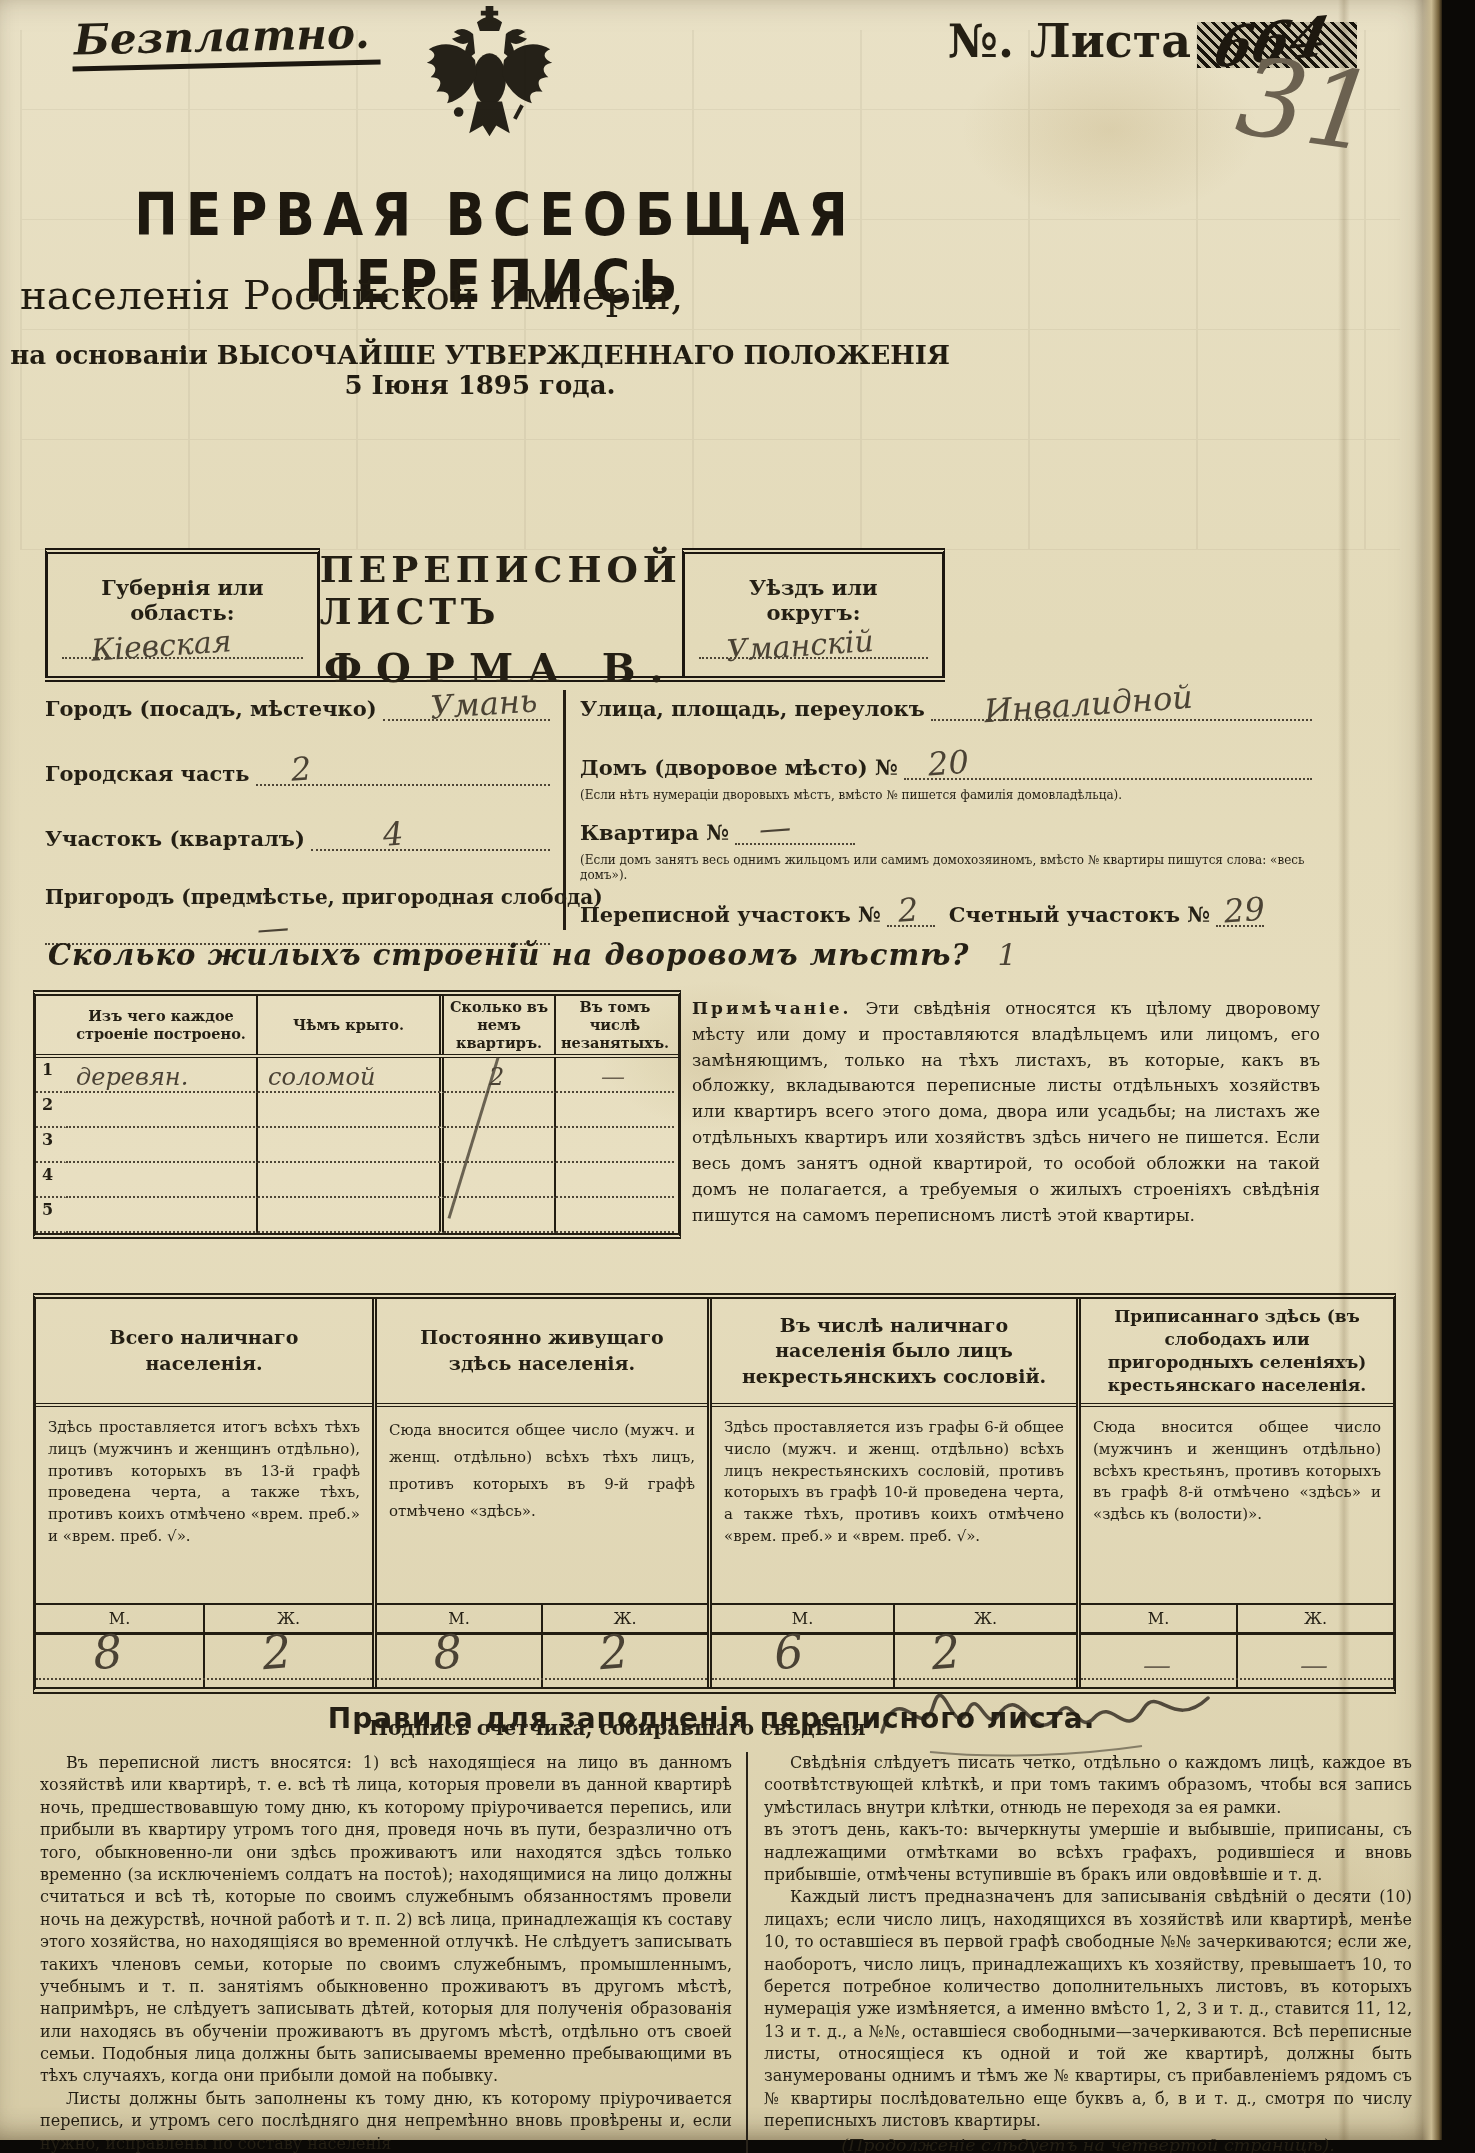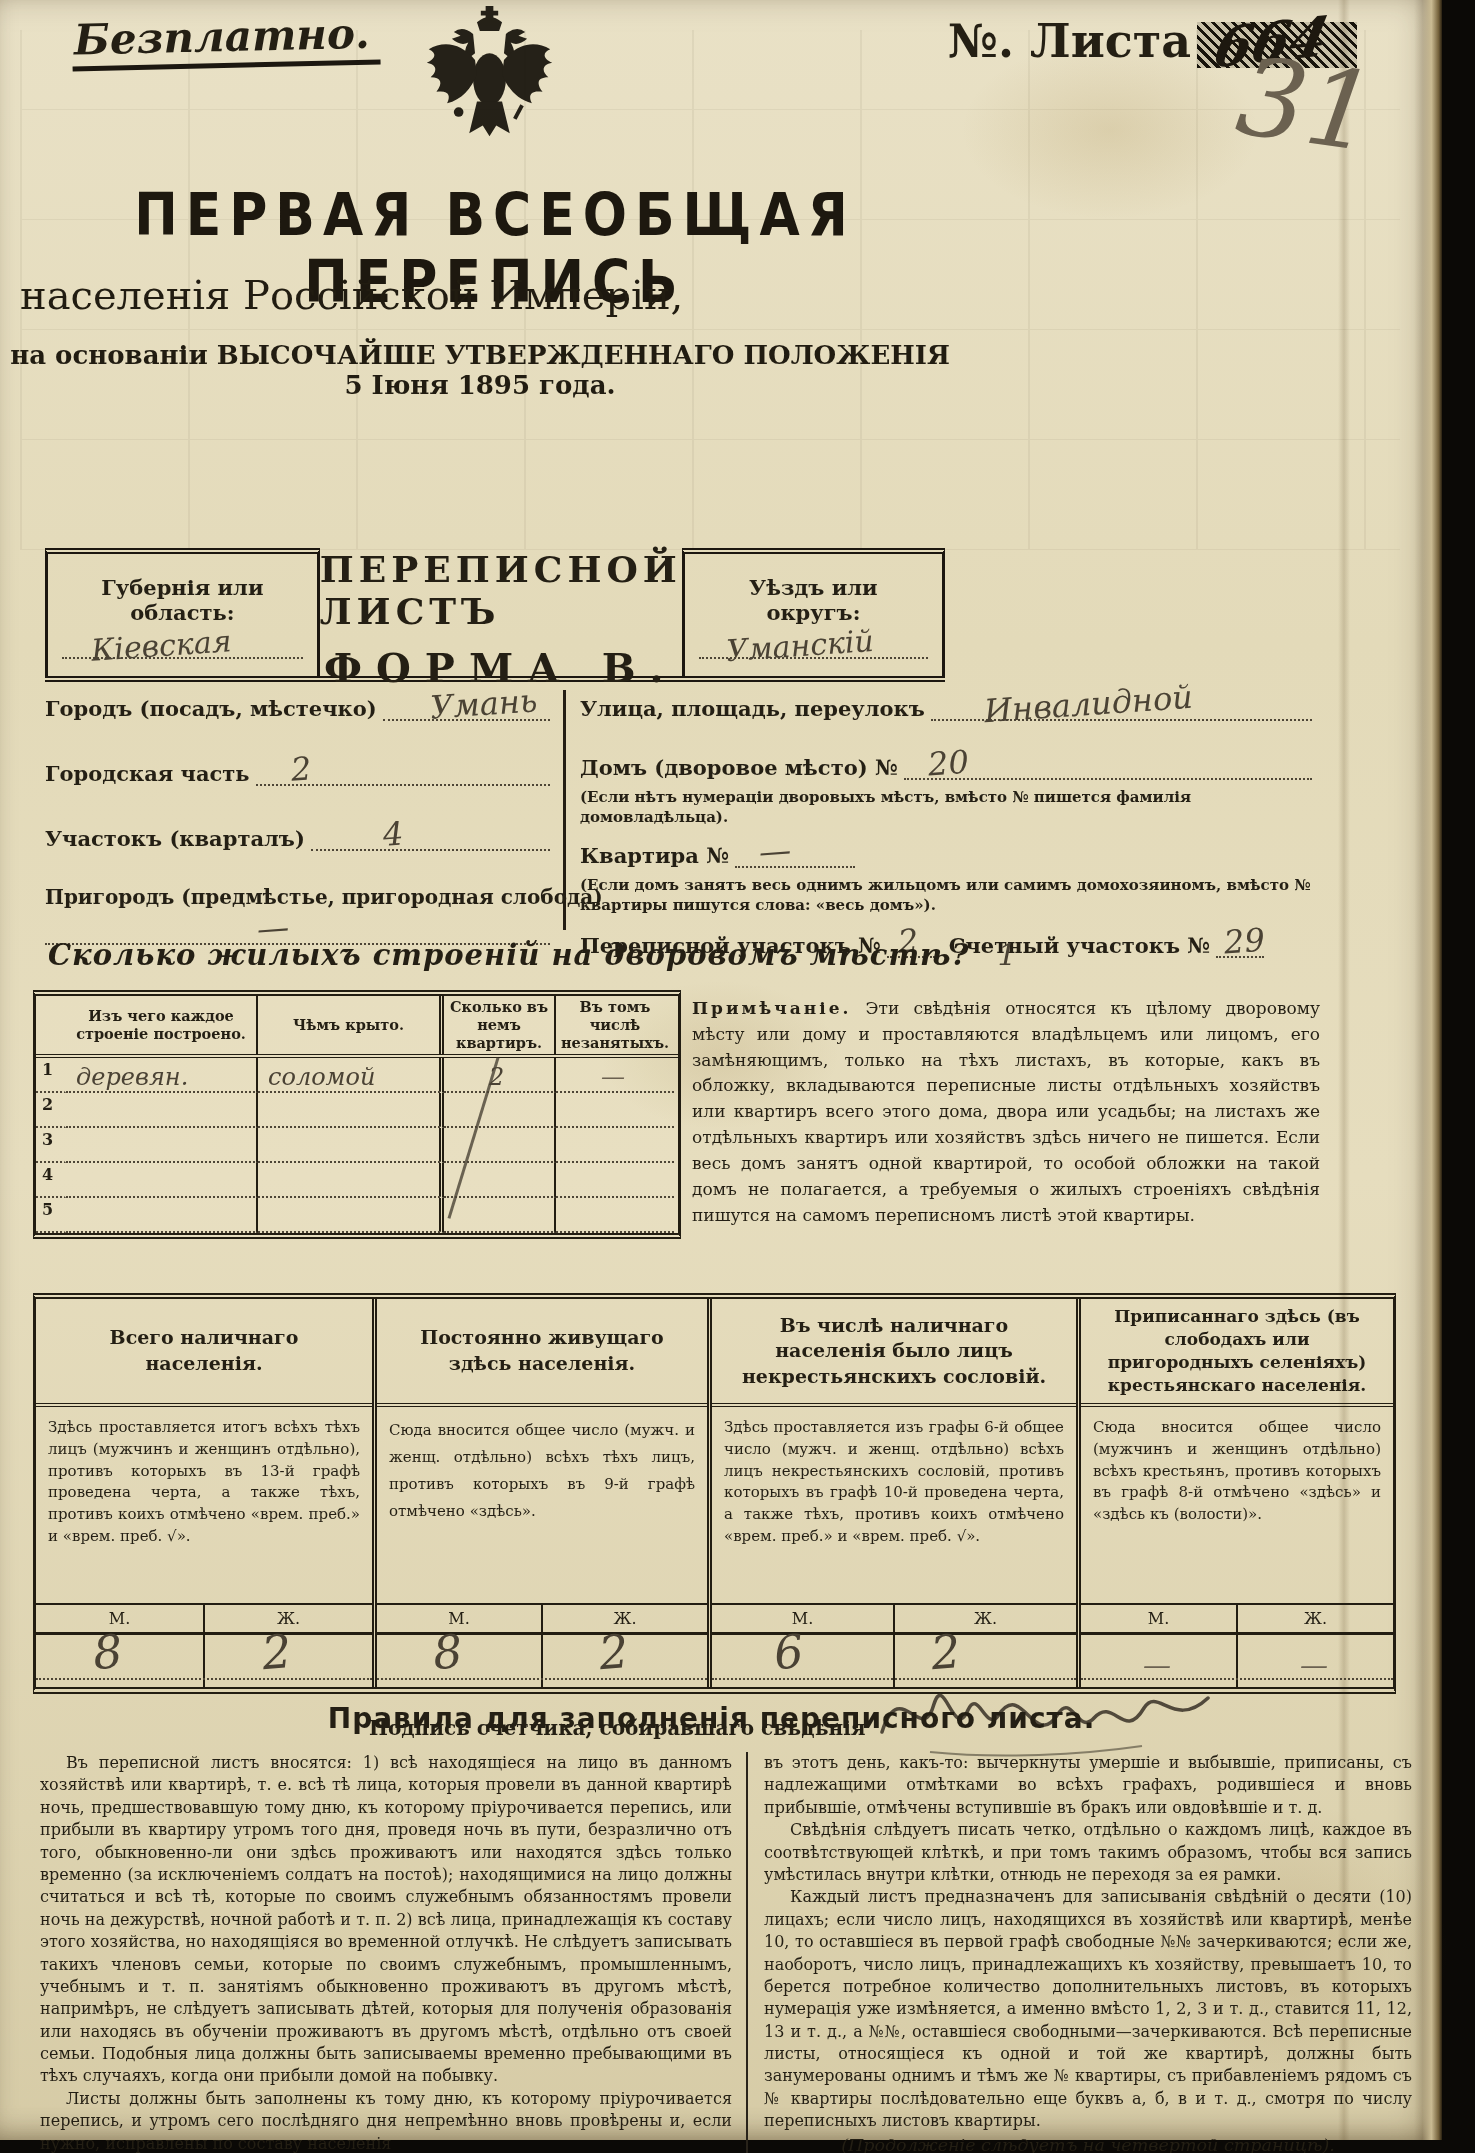--- a/index.html
+++ b/index.html
@@ -55,21 +55,21 @@
 
   
   .fields-divider{position:absolute;left:563px;top:690px;height:240px;border-left:3px solid #241e14;}
   .fcol{position:absolute;}
   .fcol-left{left:45px;top:692px;width:505px;}
   .fcol-right{left:580px;top:690px;width:732px;}
   .frow{display:flex;align-items:flex-end;}
   .flabel{font-weight:bold;font-size:21px;white-space:nowrap;}
   .dots{flex:1;border-bottom:2px dotted #4d4536;position:relative;height:8px;margin-left:6px;}
   .dots .hw{position:absolute;bottom:-4px;font-size:32px;transform:rotate(-4deg);}
-  .fnote{font-weight:bold;font-size:15px;line-height:1.3;margin-top:4px;}
+  .fnote{font-weight:normal;font-size:12px;line-height:1.3;margin-top:4px;}
 
   .bquestion{position:absolute;left:48px;top:938px;width:900px;display:flex;align-items:flex-end;}
   .bq-label{font-style:italic;font-weight:bold;font-size:29px;letter-spacing:1px;white-space:nowrap;}
   .bq-dots{width:250px;border-bottom:2px dotted #4d4536;position:relative;height:8px;margin-left:8px;}
   .bq-dots .hw{position:absolute;left:20px;bottom:-2px;font-size:30px;}
 
   
   .btable{position:absolute;left:33px;top:990px;width:642px;border:3px solid #221d12;
       border-top:6px double #221d12;border-bottom:6px double #221d12;background:rgba(255,250,230,.08);}
   .btr{display:grid;grid-template-columns:30px 192px 186px 112px 118px;}
@@ -394,20 +394,20 @@
       </span>
     </div>
 
     <div class="rtitle">Правила для заполненія переписного листа.</div>
     <div class="rules">
       <div class="rcol rcol-left">
         <p>Въ переписной листъ вносятся: 1) всѣ находящіеся на лицо въ данномъ хозяйствѣ или квартирѣ, т. е. всѣ тѣ лица, которыя провели въ данной квартирѣ ночь, предшествовавшую тому дню, къ которому пріурочивается перепись, или прибыли въ квартиру утромъ того дня, проведя ночь въ пути, безразлично отъ того, обыкновенно-ли они здѣсь проживаютъ или находятся здѣсь только временно (за исключеніемъ солдатъ на постоѣ); находящимися на лицо должны считаться и всѣ тѣ, которые по своимъ служебнымъ обязанностямъ провели ночь на дежурствѣ, ночной работѣ и т. п. 2) всѣ лица, принадлежащія къ составу этого хозяйства, но находящіяся во временной отлучкѣ. Не слѣдуетъ записывать такихъ членовъ семьи, которые по своимъ служебнымъ, промышленнымъ, учебнымъ и т. п. занятіямъ обыкновенно проживаютъ въ другомъ мѣстѣ, напримѣръ, не слѣдуетъ записывать дѣтей, которыя для полученія образованія или находясь въ обученіи проживаютъ въ другомъ мѣстѣ, отдѣльно отъ своей семьи. Подобныя лица должны быть записываемы временно пребывающими въ тѣхъ случаяхъ, когда они прибыли домой на побывку.</p>
         <p>Листы должны быть заполнены къ тому дню, къ которому пріурочивается перепись, и утромъ сего послѣдняго дня непремѣнно вновь провѣрены и, если нужно, исправлены по составу населенія</p>
       </div>
       <div class="rcol rcol-right">
+        <p>Свѣдѣнія слѣдуетъ писать четко, отдѣльно о каждомъ лицѣ, каждое въ соотвѣтствующей клѣткѣ, и при томъ такимъ образомъ, чтобы вся запись умѣстилась внутри клѣтки, отнюдь не переходя за ея рамки.</p>
         <p style="text-indent:0;">въ этотъ день, какъ-то: вычеркнуты умершіе и выбывшіе, приписаны, съ надлежащими отмѣтками во всѣхъ графахъ, родившіеся и вновь прибывшіе, отмѣчены вступившіе въ бракъ или овдовѣвшіе и т. д.</p>
-        <p>Свѣдѣнія слѣдуетъ писать четко, отдѣльно о каждомъ лицѣ, каждое въ соотвѣтствующей клѣткѣ, и при томъ такимъ образомъ, чтобы вся запись умѣстилась внутри клѣтки, отнюдь не переходя за ея рамки.</p>
         <p>Каждый листъ предназначенъ для записыванія свѣдѣній о десяти (10) лицахъ; если число лицъ, находящихся въ хозяйствѣ или квартирѣ, менѣе 10, то оставшіеся въ первой графѣ свободные №№ зачеркиваются; если же, наоборотъ, число лицъ, принадлежащихъ къ хозяйству, превышаетъ 10, то берется потребное количество дополнительныхъ листовъ, въ которыхъ нумерація уже измѣняется, а именно вмѣсто 1, 2, 3 и т. д., ставится 11, 12, 13 и т. д., а №№, оставшіеся свободными—зачеркиваются. Всѣ переписные листы, относящіеся къ одной и той же квартирѣ, должны быть занумерованы однимъ и тѣмъ же № квартиры, съ прибавленіемъ рядомъ съ № квартиры послѣдовательно еще буквъ а, б, в и т. д., смотря по числу переписныхъ листовъ квартиры.</p>
         <p class="rfooter">(Продолженіе слѣдуетъ на четвертой страницѣ).</p>
       </div>
     </div>
   </div>
 </div>
 
 </body></html>

